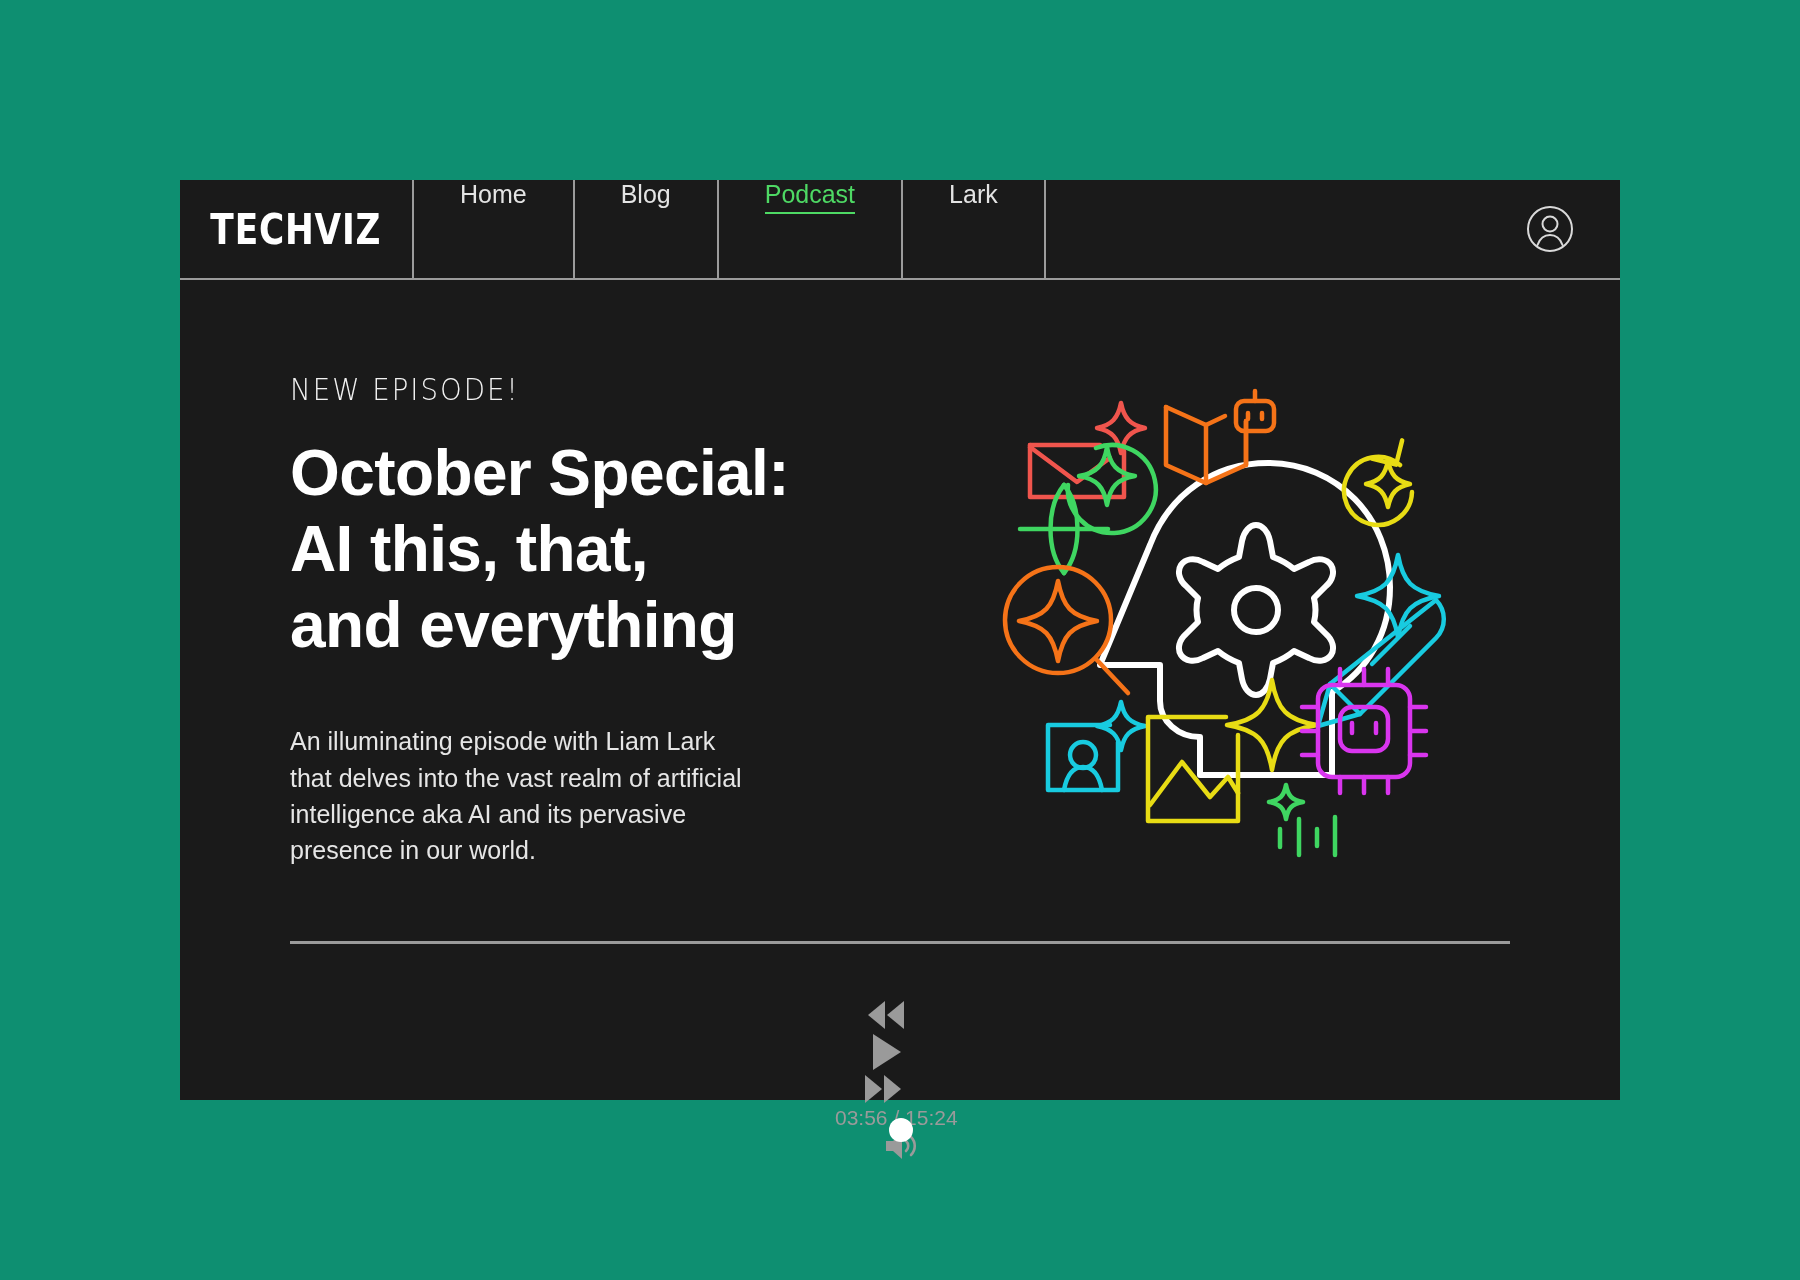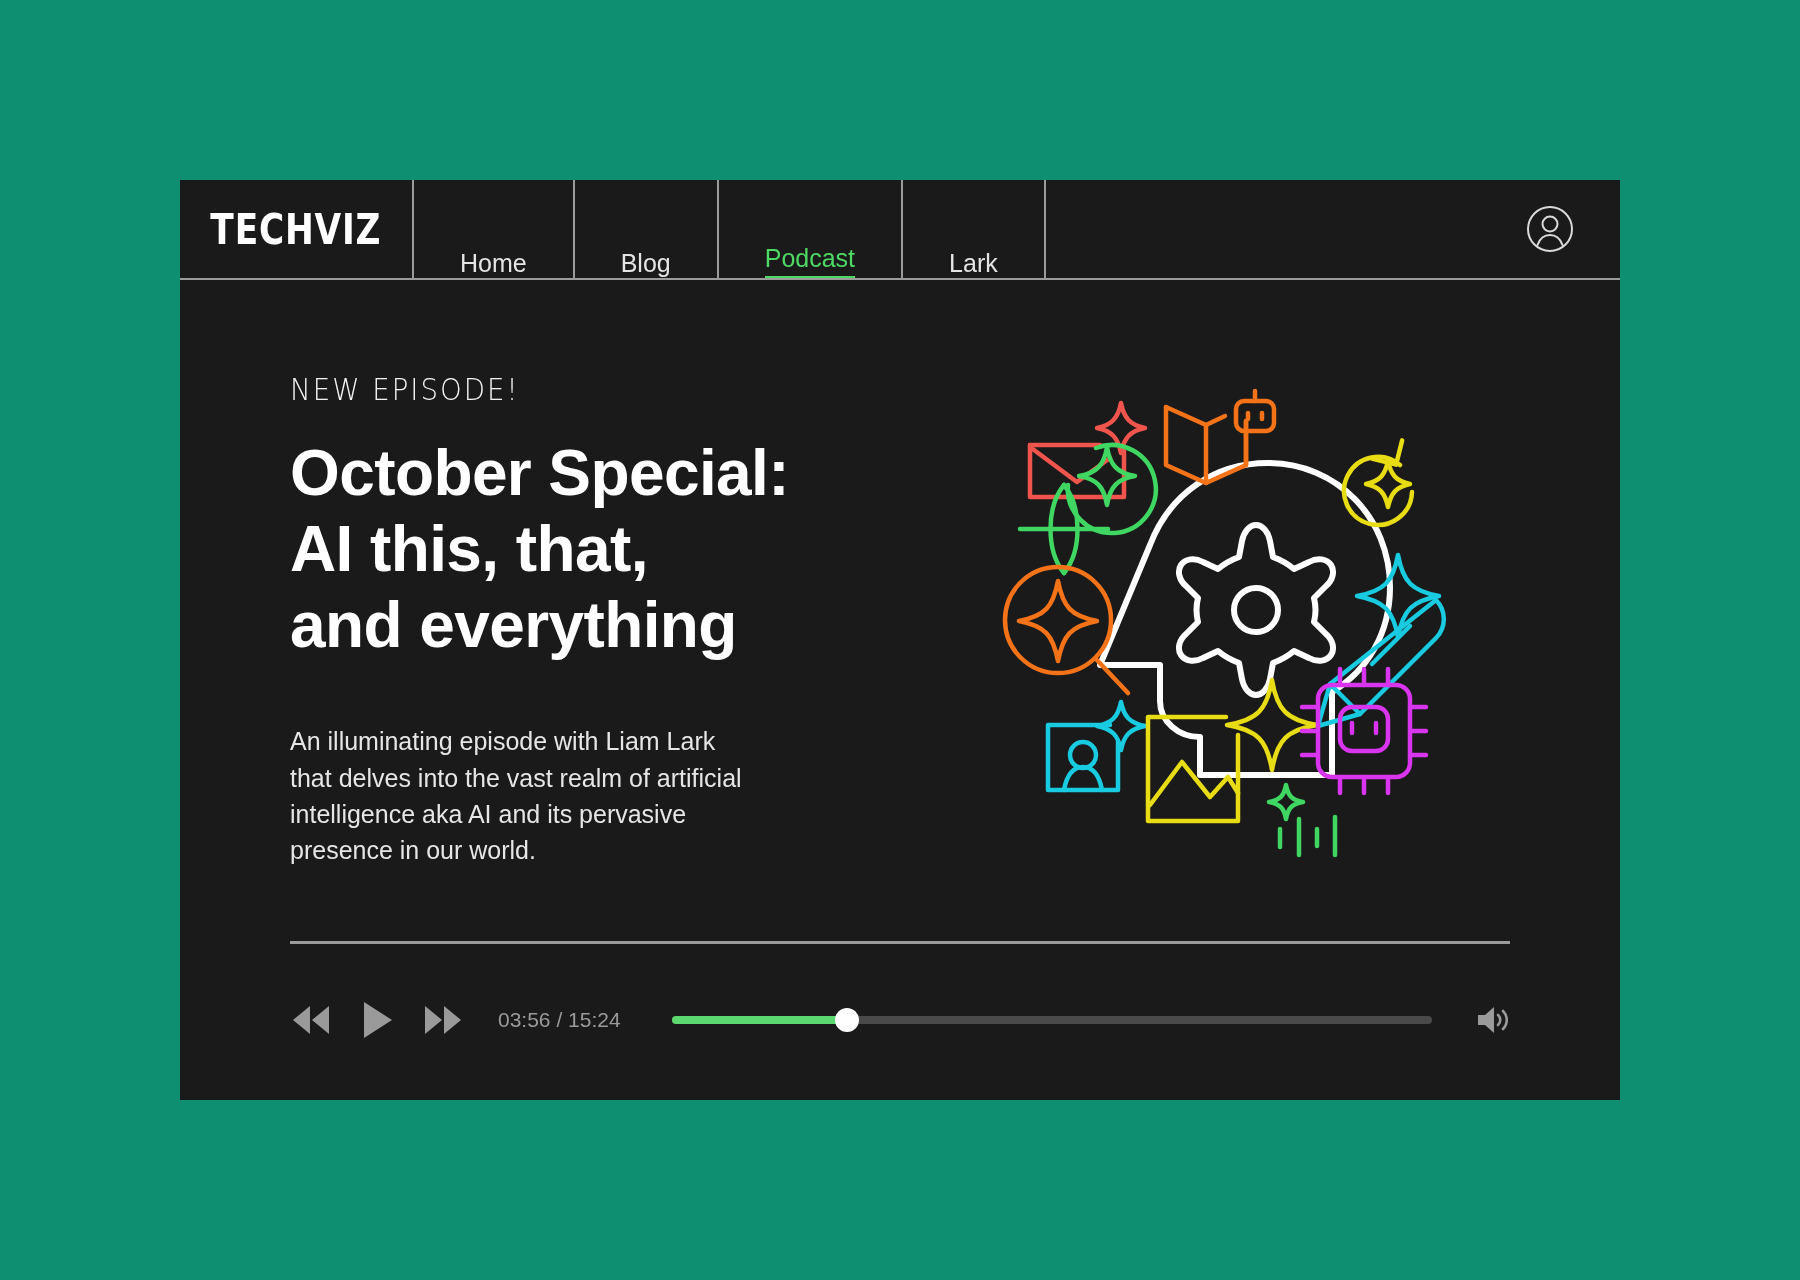--- a/index.html
+++ b/index.html
@@ -47,21 +47,21 @@
     font-family: "DejaVu Sans", sans-serif;
     font-weight: bold;
     font-size: 43px;
     letter-spacing: 1px;
     transform: scaleX(0.80);
     transform-origin: center;
     white-space: nowrap;
   }
   .nav-item {
     display: flex;
-    align-items: flex-end;
+    align-items: flex-start;
     justify-content: center;
     border-right: 2px solid #9b9b9b;
     color: #e4e4e4;
     font-size: 25px;
     font-weight: 400;
     padding: 0 46px;
     cursor: pointer;
     white-space: nowrap;
   }
   .nav-item.active .nav-label {
@@ -138,20 +138,21 @@
   }
   #player-divider {
     height: 3px;
     background: #9b9b9b;
     margin-bottom: 54px;
   }
   #player-controls {
     display: flex;
     align-items: center;
     height: 44px;
+    flex-direction: column;
   }
   .ctrl-btn {
     cursor: pointer;
     display: flex;
     align-items: center;
     justify-content: center;
   }
   #rewind-button { margin-right: 28px; }
   #play-button   { margin-right: 28px; }
   #forward-button{ margin-right: 34px; }

